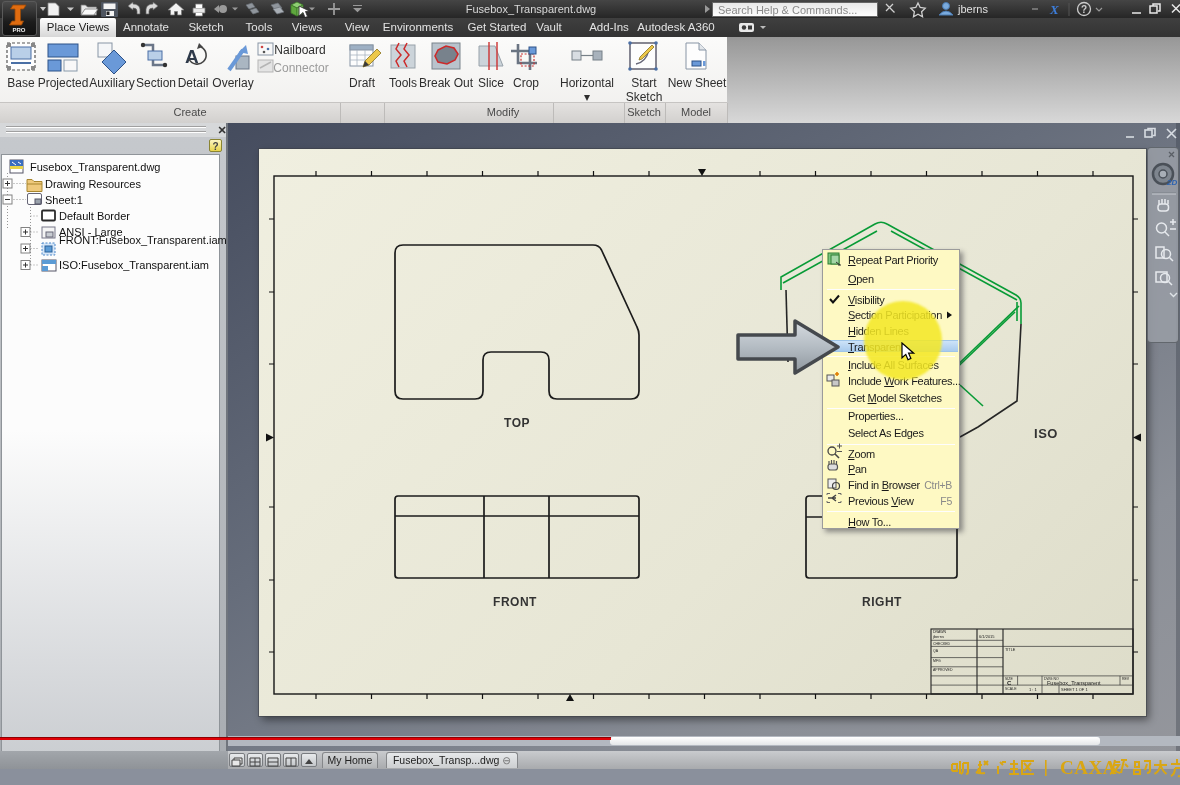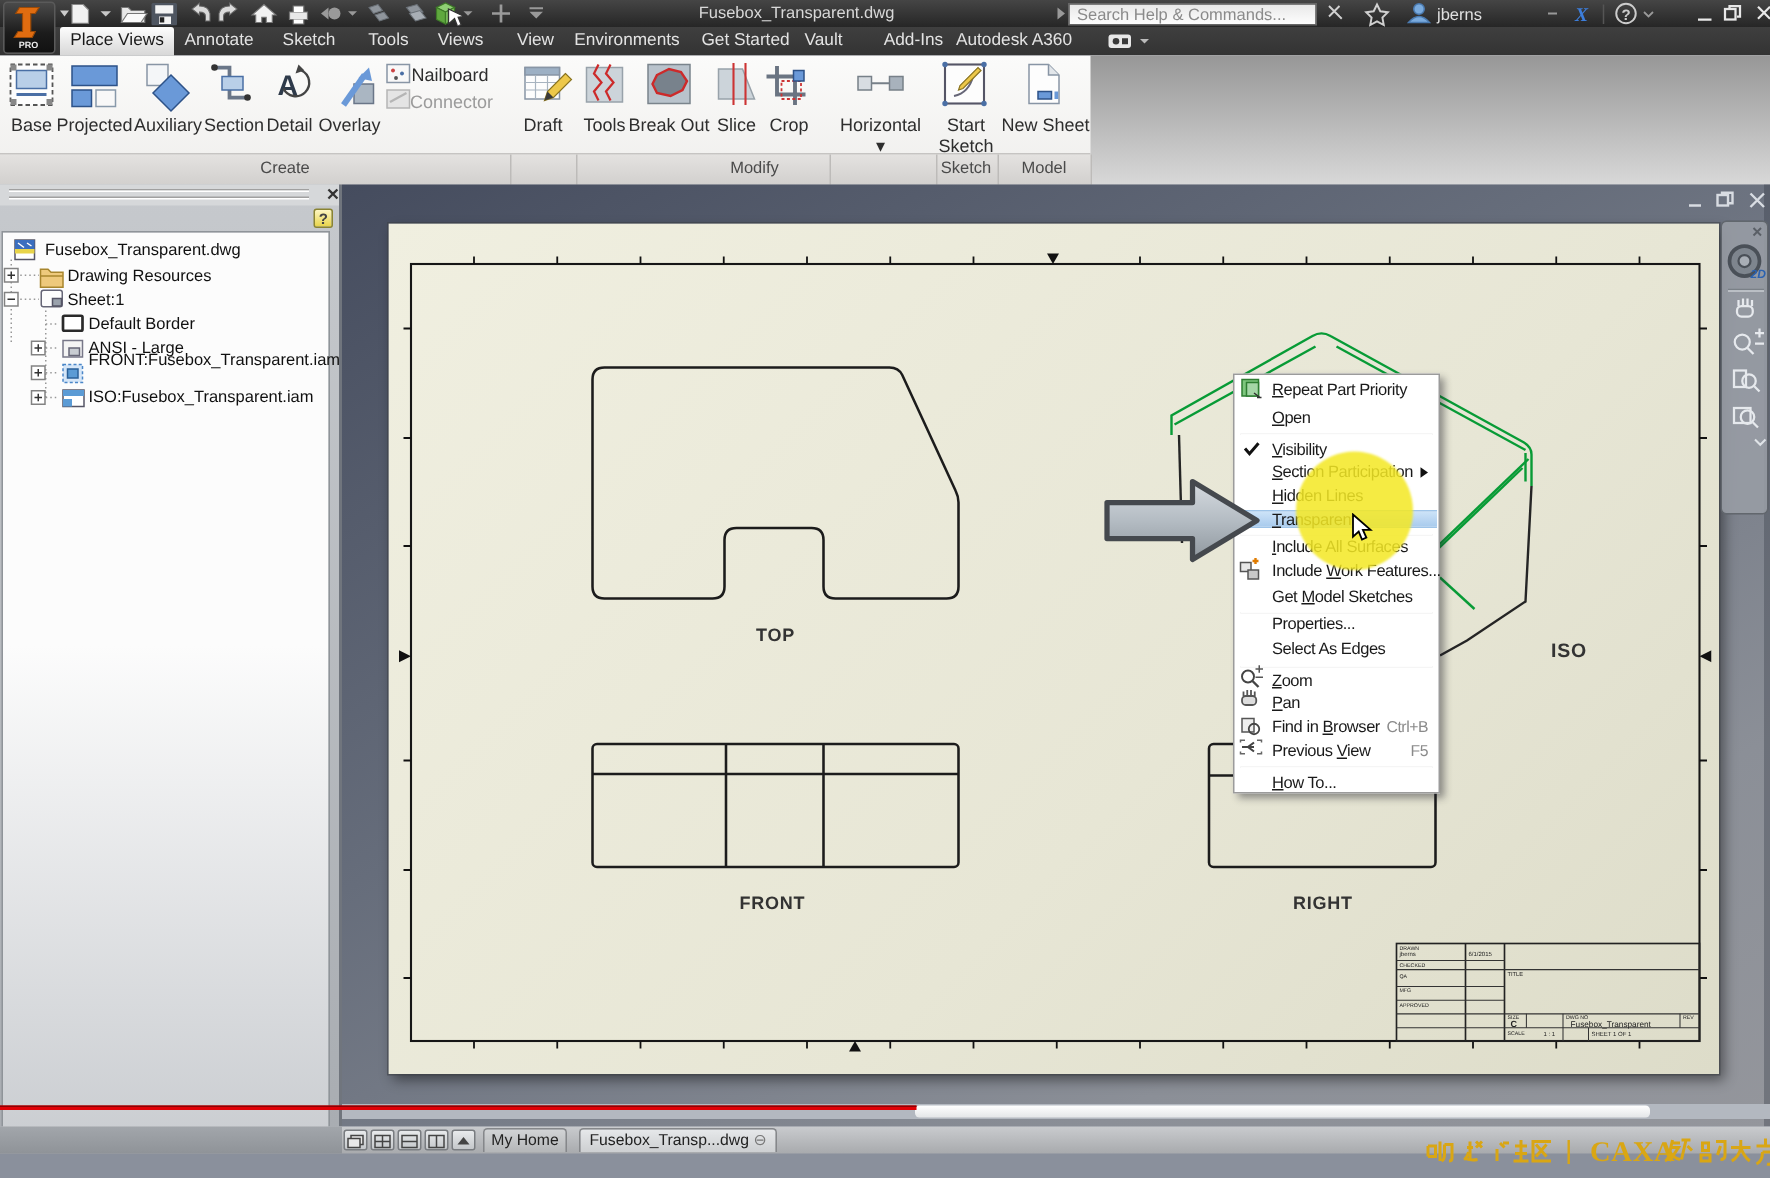--- a/index.html
+++ b/index.html
@@ -18,21 +18,21 @@
 .blabel{position:absolute;transform:translateX(-50%);font-size:12px;color:#2e2e2e;text-align:center;white-space:nowrap}
 
 #panel{left:0;top:123px;width:228px;height:628px;background:linear-gradient(#c6c9cd,#a9adb2);border-right:2px solid #70757d}
 #paneltop{left:0;top:0;width:226px;height:14px;background:#d6d8da}
 #modelhdr{left:1px;top:14px;width:224px;height:17px;background:linear-gradient(#b5b7ba,#909295);color:#fff;font-size:11px;font-weight:bold;line-height:17px;padding-left:7px}
 .trow{position:absolute;height:16px;font-size:11px;color:#101010;line-height:16px;white-space:nowrap}
 
 #canvas{left:228px;top:123px;width:952px;height:628px;background:linear-gradient(150deg,#454c5e 0%,#666d7b 40%,#8b8f97 78%,#94969c 100%)}
 #sheet{left:31px;top:26px;width:887px;height:567px;outline:1px solid rgba(60,64,70,.55);background:linear-gradient(135deg,#f0efe0,#e7e6d5 60%,#dddcc9);box-shadow:3px 4px 8px rgba(0,0,0,.45)}
 
-#ctxmenu{left:822px;top:249px;width:138px;height:280px;background:#ffffff;border:1px solid #9b9b9b;box-shadow:3px 3px 5px rgba(30,30,40,.45);z-index:20}
+#ctxmenu{left:822px;top:249px;width:138px;height:280px;background:#fef9c3;border:1px solid #9b9b9b;box-shadow:3px 3px 5px rgba(30,30,40,.45);z-index:20}
 .mi{position:absolute;left:1px;width:134px;height:16px;font-size:11px;color:#1a1a1a;line-height:16px;letter-spacing:-0.3px}
 .mi .lbl{position:absolute;left:24px;top:0;white-space:nowrap}
 .mi .sc{position:absolute;right:6px;top:0;color:#8a8a8a;font-size:10.5px}
 .msep{position:absolute;left:4px;width:128px;height:1px;background:#dcdbda;border-bottom:1px solid #fdfdfd}
 
 #hscroll{left:228px;top:736px;width:952px;height:10px;background:#b3b8c0}
 #hthumb{left:382px;top:1px;width:490px;height:8px;background:linear-gradient(#ffffff,#e4e6e8);border-radius:3px}
 #redline{left:0;top:737px;width:611px;height:3px;background:#e00006;border-top:1px solid #8e0003;z-index:30}
 #tabbar{left:0;top:751px;width:1180px;height:18px;background:linear-gradient(#c9cbce,#a8aaad)}
 #tabbarL{left:0;top:751px;width:228px;height:18px;background:linear-gradient(#a2a6ab,#8f9398)}

